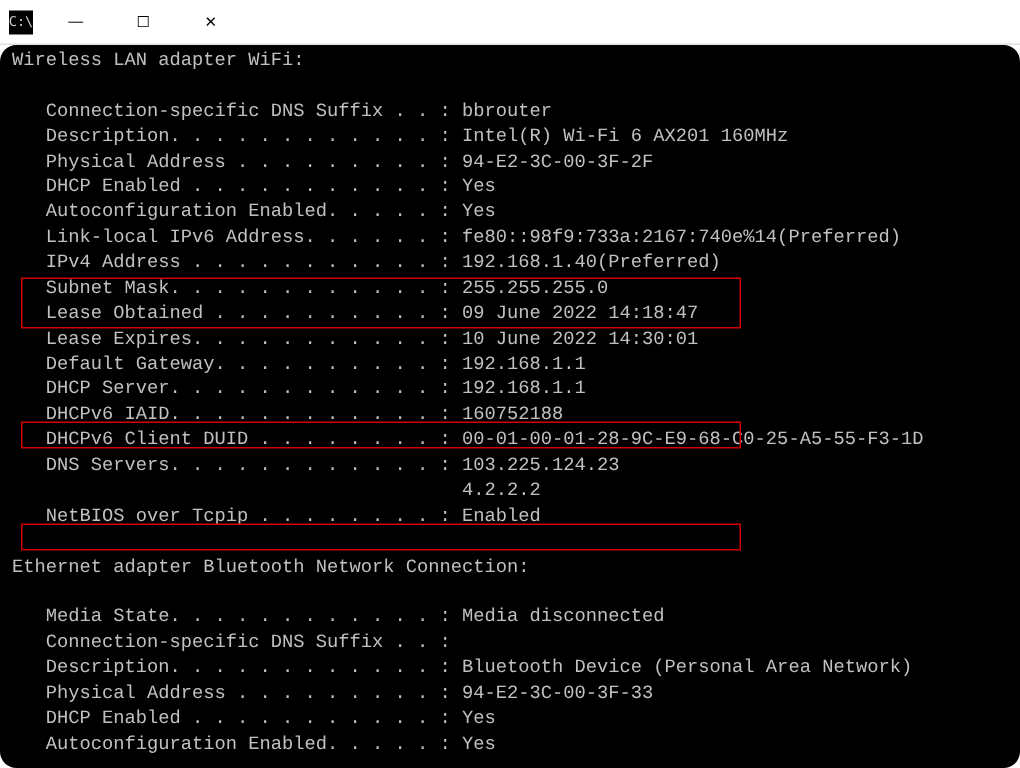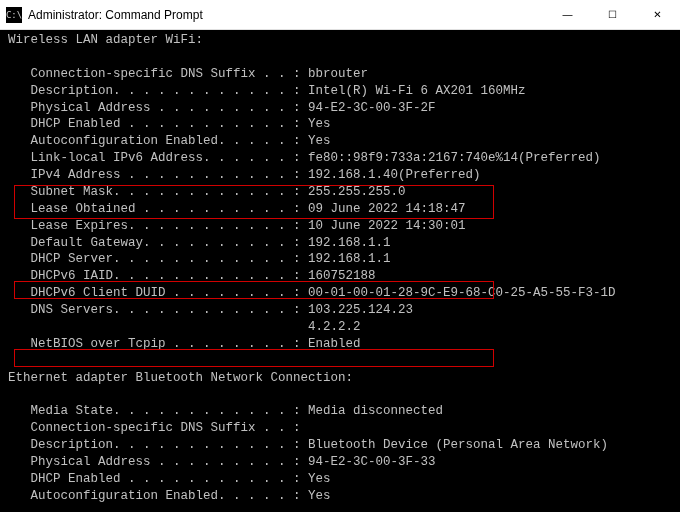--- a/index.html
+++ b/index.html
@@ -50,34 +50,34 @@
       background: #000;
       color: #c0c0c0;
       width: 100%;
       height: calc(100% - 30px);
       padding: 2px 8px;
       font-size: 12.5px;
       line-height: 1.35;
       white-space: pre;
       overflow: hidden;
       position: relative;
+      border-radius: 11px;
     }
     .line { white-space: pre; }
     .highlight-box {
       position: absolute;
       border: 1.5px solid #d00000;
       pointer-events: none;
     }
   </style>
 </head>
 <body>
 
 <div class="titlebar">
   <span class="titlebar-icon">C:\</span>
-  <span class="titlebar-text">Administrator: Command Prompt</span>
   <div class="titlebar-buttons">
     <div class="titlebar-btn">—</div>
     <div class="titlebar-btn">☐</div>
     <div class="titlebar-btn close">✕</div>
   </div>
 </div>
 
 <div class="terminal" id="terminal"><div class="line">Wireless LAN adapter WiFi:</div><div class="line"> </div><div class="line">   Connection-specific DNS Suffix . . : bbrouter</div><div class="line">   Description. . . . . . . . . . . . : Intel(R) Wi-Fi 6 AX201 160MHz</div><div class="line">   Physical Address . . . . . . . . . : 94-E2-3C-00-3F-2F</div><div class="line">   DHCP Enabled . . . . . . . . . . . : Yes</div><div class="line">   Autoconfiguration Enabled. . . . . : Yes</div><div class="line">   Link-local IPv6 Address. . . . . . : fe80::98f9:733a:2167:740e%14(Preferred)</div><div class="line">   IPv4 Address . . . . . . . . . . . : 192.168.1.40(Preferred)</div><div class="line">   Subnet Mask. . . . . . . . . . . . : 255.255.255.0</div><div class="line">   Lease Obtained . . . . . . . . . . : 09 June 2022 14:18:47</div><div class="line">   Lease Expires. . . . . . . . . . . : 10 June 2022 14:30:01</div><div class="line">   Default Gateway. . . . . . . . . . : 192.168.1.1</div><div class="line">   DHCP Server. . . . . . . . . . . . : 192.168.1.1</div><div class="line">   DHCPv6 IAID. . . . . . . . . . . . : 160752188</div><div class="line">   DHCPv6 Client DUID . . . . . . . . : 00-01-00-01-28-9C-E9-68-C0-25-A5-55-F3-1D</div><div class="line">   DNS Servers. . . . . . . . . . . . : 103.225.124.23</div><div class="line">                                        4.2.2.2</div><div class="line">   NetBIOS over Tcpip . . . . . . . . : Enabled</div><div class="line"> </div><div class="line">Ethernet adapter Bluetooth Network Connection:</div><div class="line"> </div><div class="line">   Media State. . . . . . . . . . . . : Media disconnected</div><div class="line">   Connection-specific DNS Suffix . . : </div><div class="line">   Description. . . . . . . . . . . . : Bluetooth Device (Personal Area Network)</div><div class="line">   Physical Address . . . . . . . . . : 94-E2-3C-00-3F-33</div><div class="line">   DHCP Enabled . . . . . . . . . . . : Yes</div><div class="line">   Autoconfiguration Enabled. . . . . : Yes</div><div class="line"> </div><div class="highlight-box" style="top: 155px; left: 14px; width: 480px; height: 34px;"></div><div class="highlight-box" style="top: 251px; left: 14px; width: 480px; height: 18px;"></div><div class="highlight-box" style="top: 319px; left: 14px; width: 480px; height: 18px;"></div></div>
 
 </body></html>

